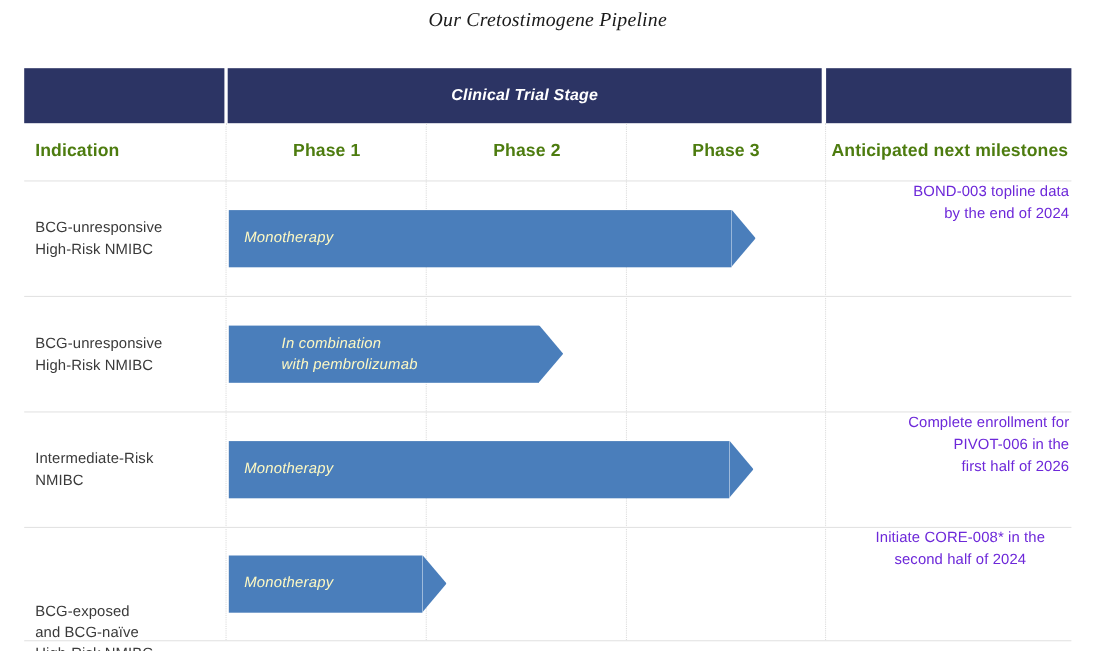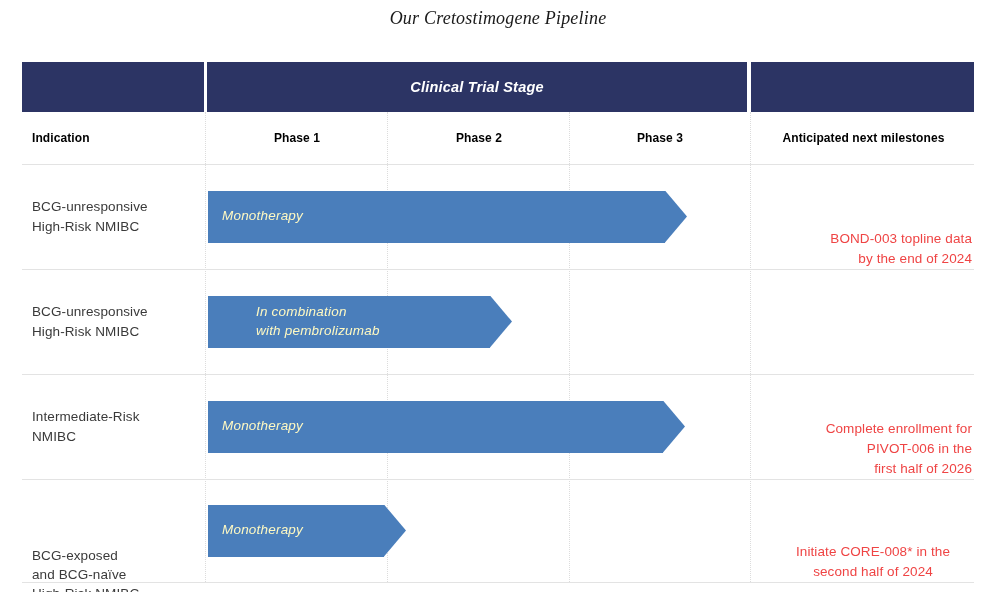--- a/index.html
+++ b/index.html
@@ -85,23 +85,23 @@
     width: 952px;
     height: 52px;
     border-bottom: 1px solid #e3e3e3;
   }
   .sub-cell {
     position: absolute;
     top: 0;
     height: 52px;
     display: flex;
     align-items: center;
-    font-size: 12px;
+    font-size: 16px;
     font-weight: bold;
-    color: #000000;
+    color: #4d7c0f;
     letter-spacing: 0.1px;
     line-height: 1.25;
   }
   .sub-indication {
     left: 10px; width: 170px;
     justify-content: flex-start;
   }
   .sub-p1 { left: 185px; width: 180px; justify-content: center; }
   .sub-p2 { left: 367px; width: 180px; justify-content: center; }
   .sub-p3 { left: 549px; width: 178px; justify-content: center; }
@@ -149,24 +149,24 @@
     letter-spacing: 0.1px;
   }
 
   .milestone-cell {
     position: absolute;
     left: 752px;
     top: 0;
     width: 198px;
     height: 100%;
     display: flex;
-    align-items: flex-end;
+    align-items: flex-start;
     justify-content: flex-end;
     font-size: 13.5px;
-    color: #ef4444;
+    color: #6d28d9;
     line-height: 1.48;
     letter-spacing: 0.1px;
   }
   .milestone-text {
     text-align: right;
     white-space: pre-line;
   }
   .milestone-text.centered {
     text-align: center;
     width: 100%;

